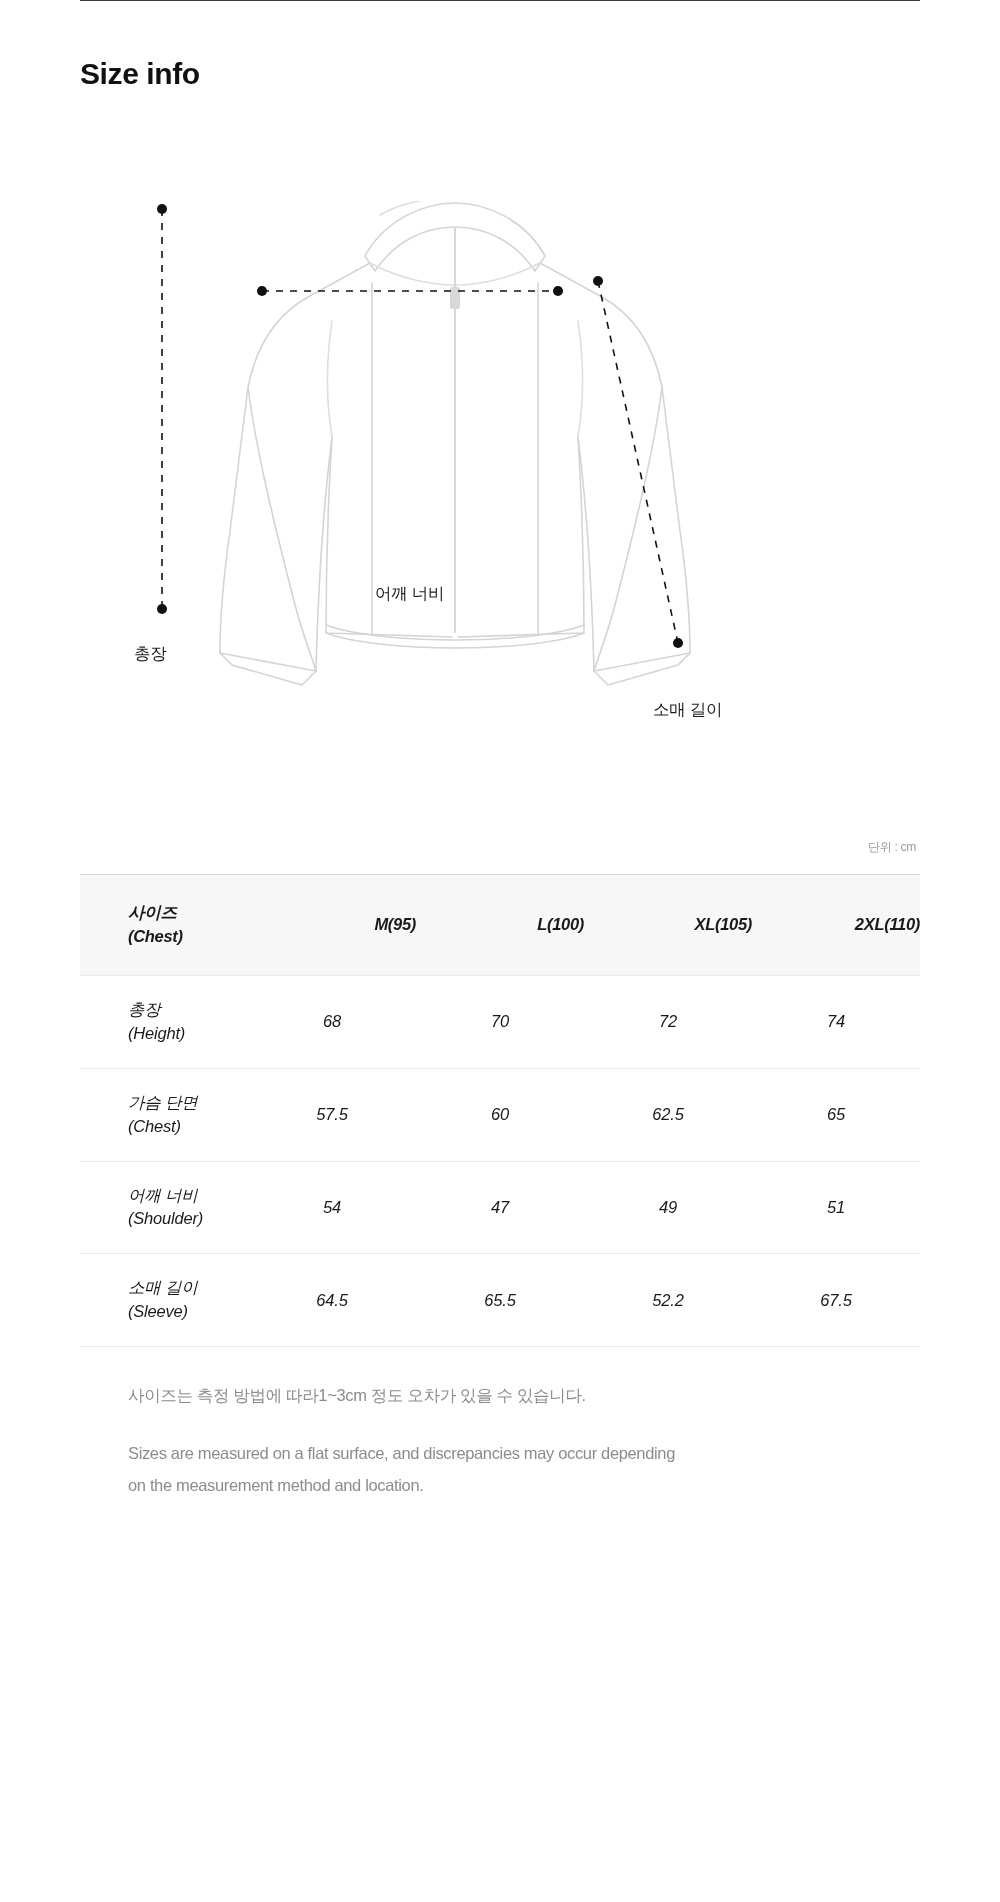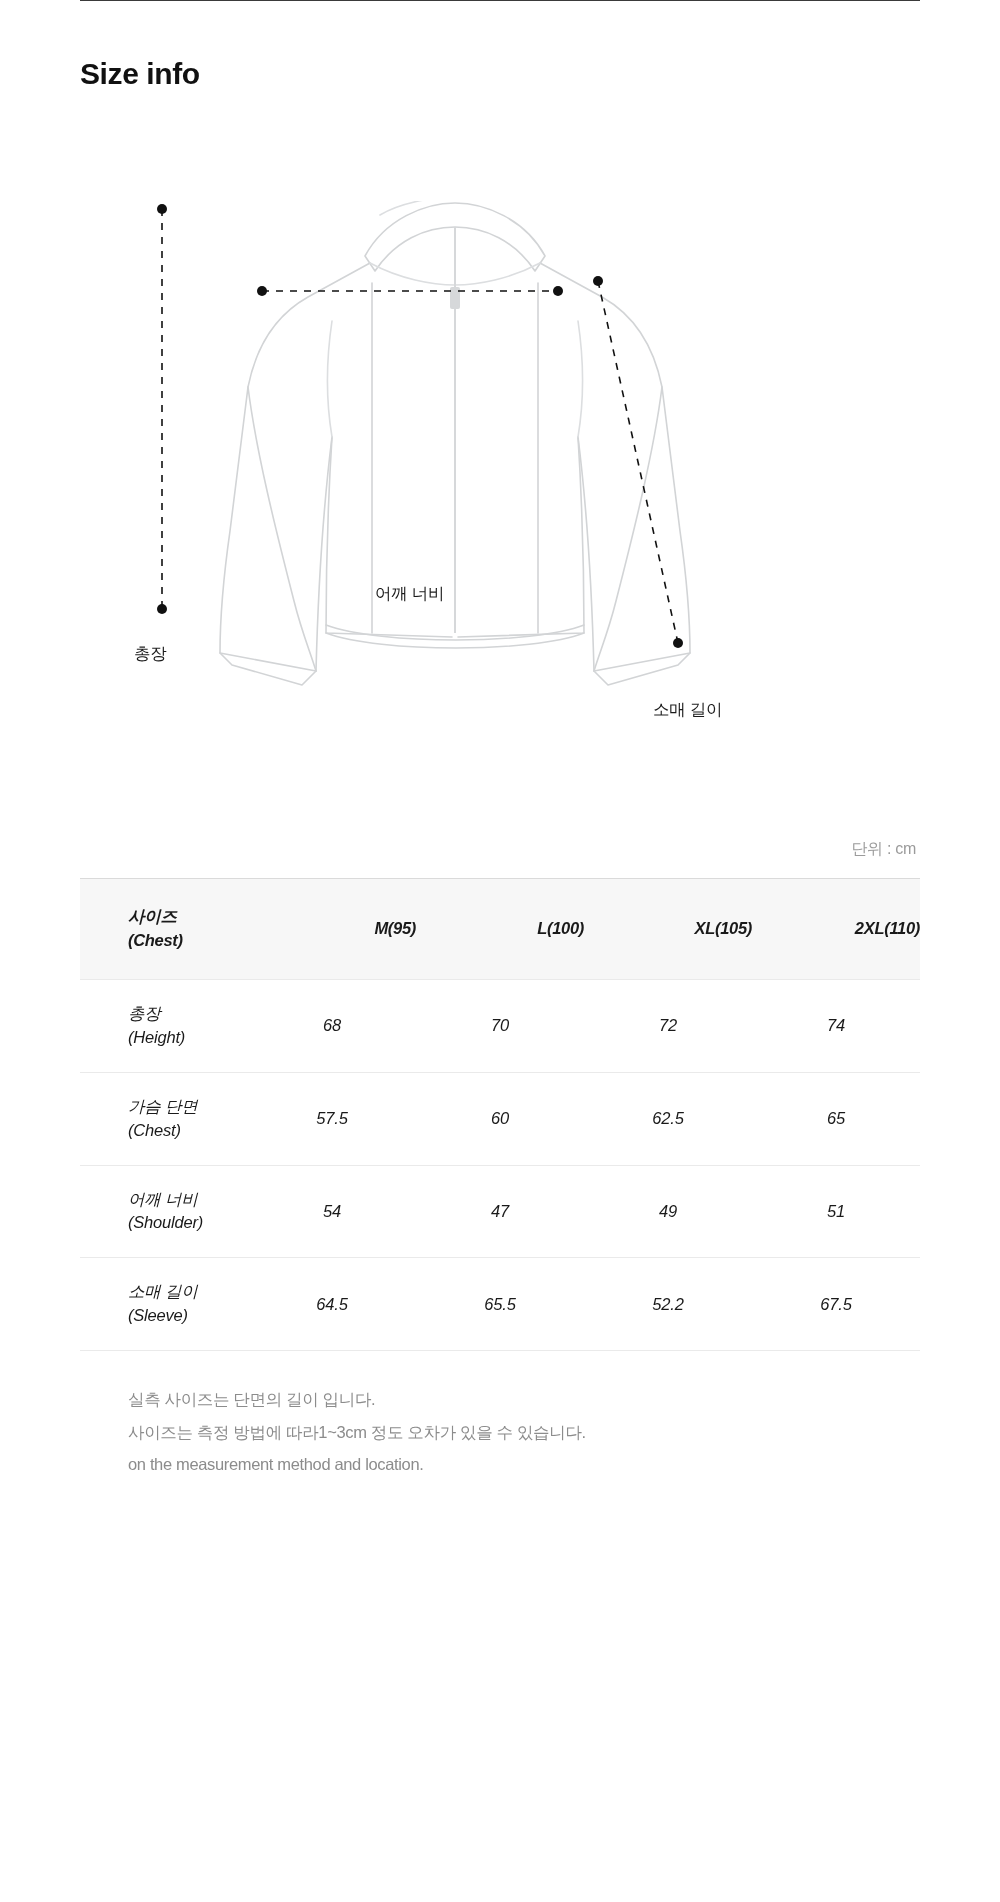--- a/index.html
+++ b/index.html
@@ -51,21 +51,21 @@
     color: #1a1a1a;
     letter-spacing: -0.3px;
     white-space: nowrap;
   }
   .label-total { left: 54px; top: 442px; }
   .label-shoulder { left: 295px; top: 382px; }
   .label-sleeve { left: 573px; top: 498px; }
 
   .unit-note {
     text-align: right;
-    font-size: 16px;
+    font-size: 12px;
     color: #9b9b9b;
     margin-top: 18px;
     letter-spacing: -0.3px;
     padding-right: 4px;
   }
 
   table.size-table {
     width: 100%;
     border-collapse: collapse;
     margin-top: 18px;
@@ -243,19 +243,19 @@
           </td>
           <td>64.5</td>
           <td>65.5</td>
           <td>52.2</td>
           <td>67.5</td>
         </tr>
       </tbody>
     </table>
 
     <div class="notes">
-      <p>실측 사이즈는 단면의 길이 입니다.</p>
       <p>사이즈는 측정 방법에 따라1~3cm 정도 오차가 있을 수 있습니다.</p>
+      <p class="en">Sizes are measured on a flat surface, and discrepancies may occur depending</p>
       <p>on the measurement method and location.</p>
     </div>
 
   </div>
 </div>
 
 </body></html>

